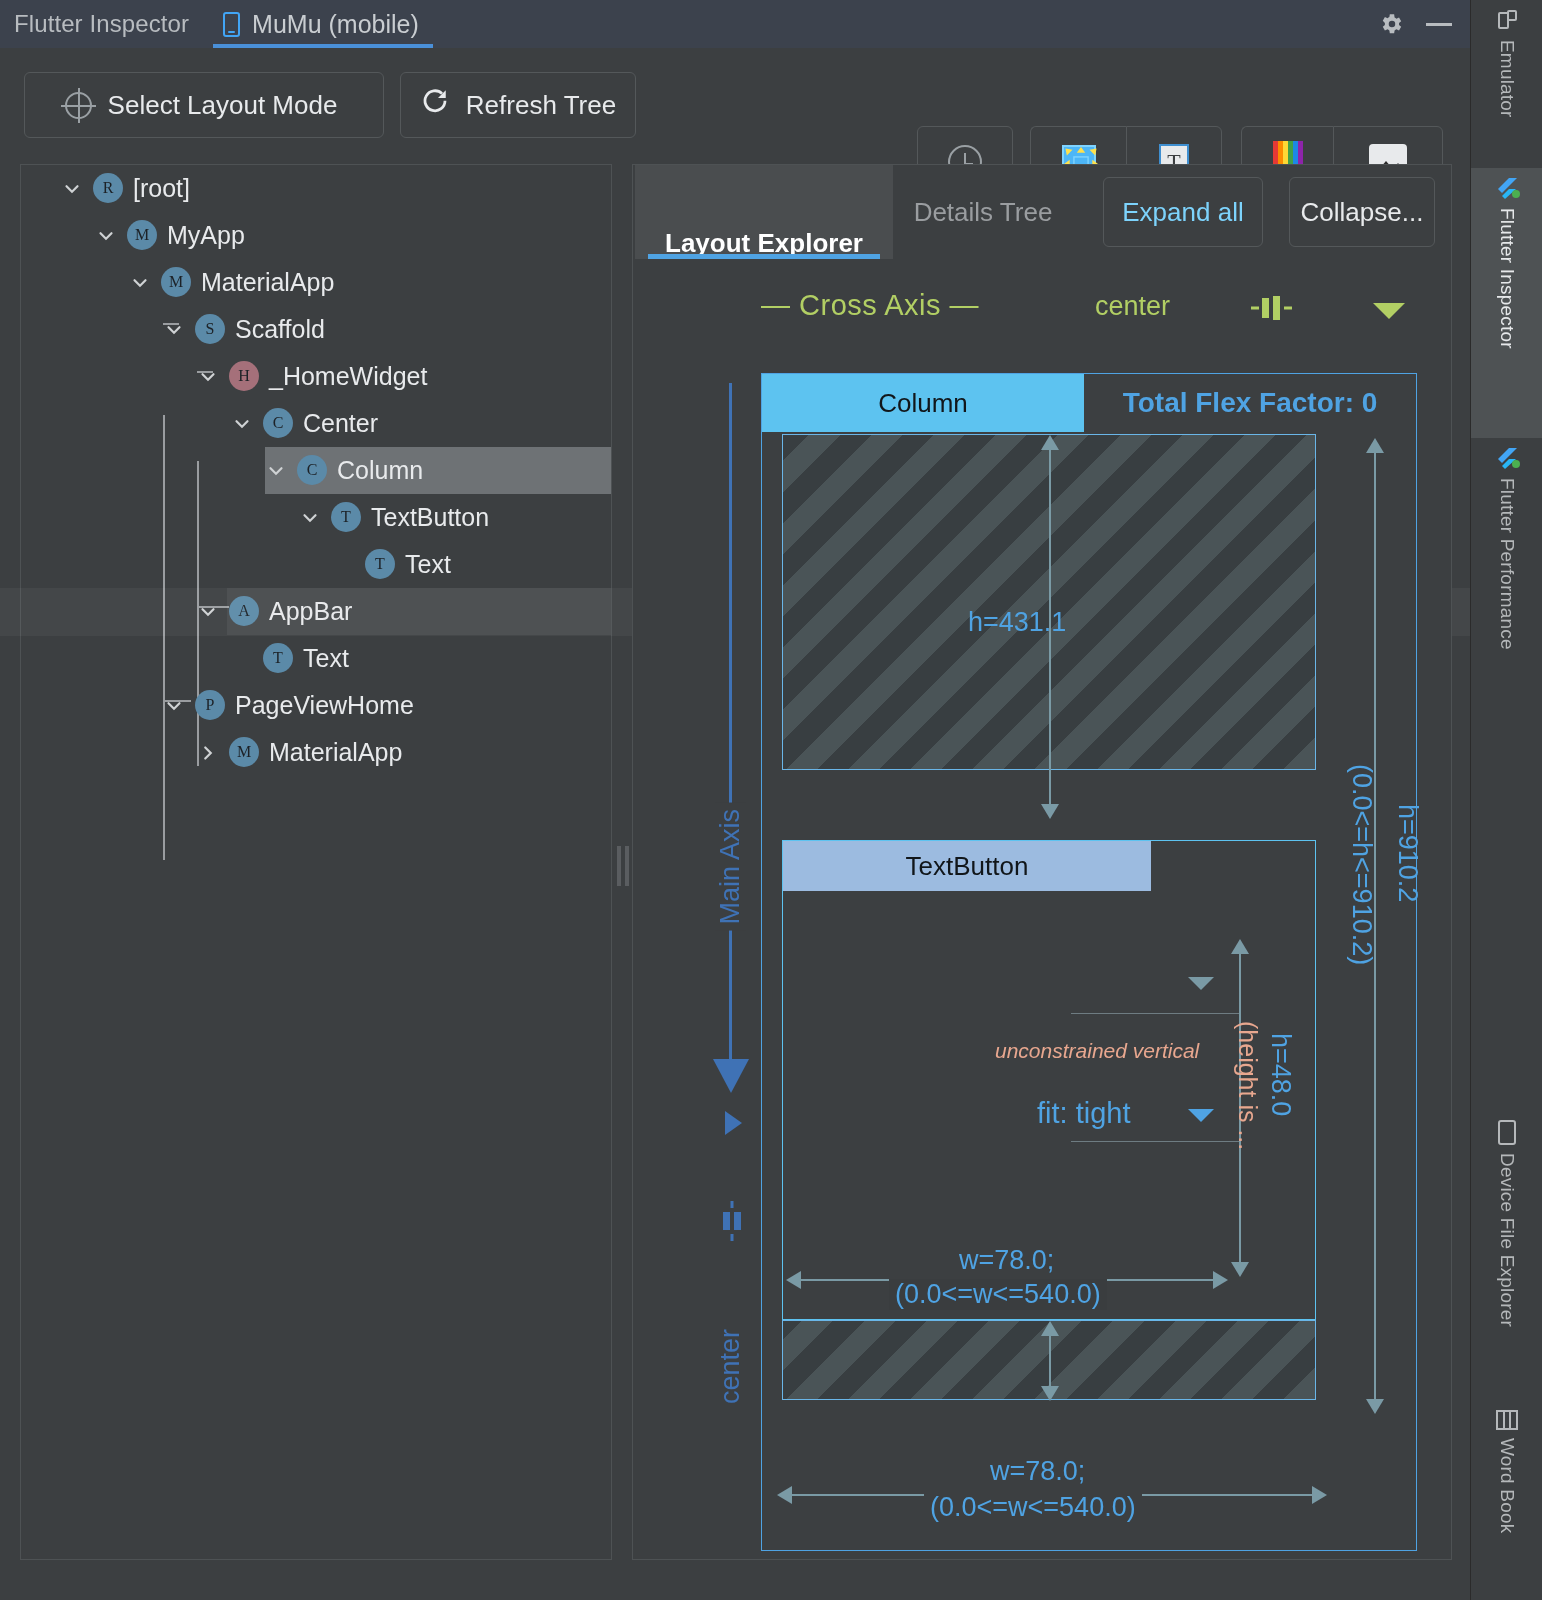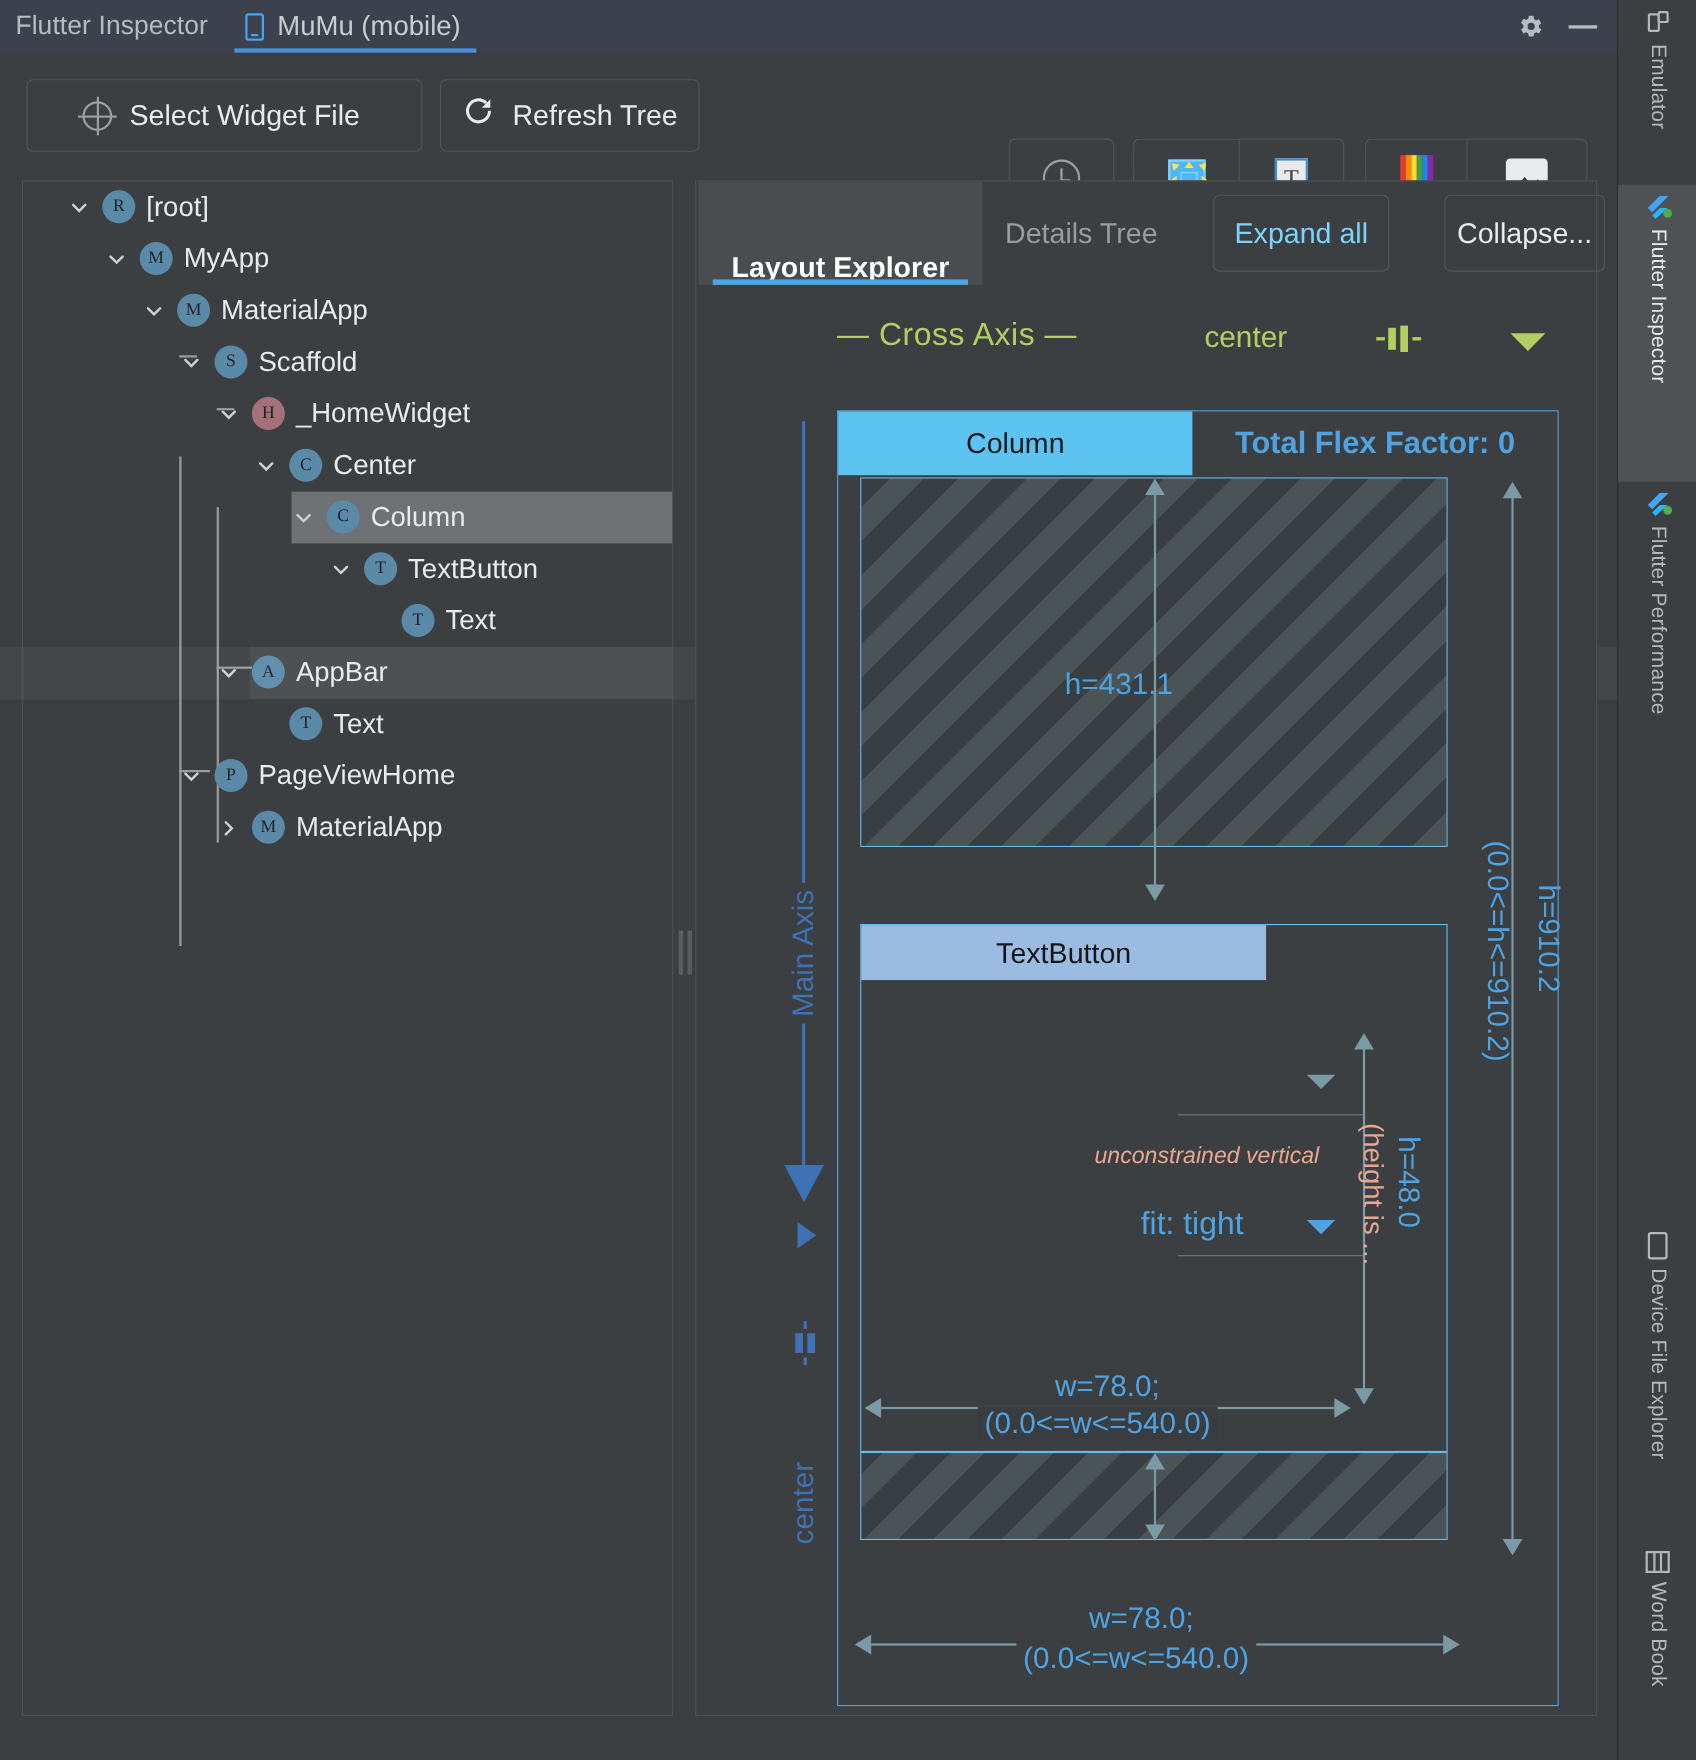--- a/index.html
+++ b/index.html
@@ -175,21 +175,21 @@
     position: absolute; top: 0; height: 94px; display: flex; align-items: center;
     justify-content: center; color: #9a9da0; font-size: 26px;
   }
   .exptab.active { background: #4a4d4f; color: #ffffff; font-weight: bold; }
   .exptab .uline { position: absolute; left: 0; bottom: 0; height: 5px; background: #4fa3e3; }
   #tab-layout { left: 2px; width: 258px; align-items: flex-end; }
   #tab-details { left: 250px; width: 200px; }
   #btn-expand { position:absolute; left: 470px; top: 12px; width: 160px; height: 70px;
      border: 1px solid #54585a; border-radius: 6px; display:flex; align-items:center;
      justify-content:center; color:#7dd3fc; font-size: 26px; }
-  #btn-collapse { position:absolute; left: 680px; top: 12px; width: 146px; height: 70px;
+  #btn-collapse { position:absolute; left: 656px; top: 12px; width: 146px; height: 70px;
      border: 1px solid #54585a; border-radius: 6px; display:flex; align-items:center;
      justify-content:center; color:#e8eaec; font-size: 26px; }
 
   
   .crossaxis { position: absolute; left: 0; top: 116px; width: 100%; height: 60px; color: #b2cf64; }
   .ca-title { position: absolute; left: 128px; top: 8px; font-size: 29px; letter-spacing: .5px; }
   .ca-value { position: absolute; left: 462px; top: 10px; font-size: 27px; }
   .ca-icon  { position: absolute; left: 618px; top: 12px; width: 42px; height: 30px; }
   .ca-caret { position: absolute; left: 740px; top: 22px;
      width:0;height:0;border-left:16px solid transparent;border-right:16px solid transparent;
@@ -280,21 +280,21 @@
           <path fill="#b8bcc0" d="M19.4 13a7.6 7.6 0 0 0 0-2l2-1.5-2-3.4-2.4 1a7.4 7.4 0 0 0-1.7-1L14.9 3h-4l-.4 2.6a7.4 7.4 0 0 0-1.7 1l-2.4-1-2 3.4L6.4 11a7.6 7.6 0 0 0 0 2l-2 1.5 2 3.4 2.4-1c.5.4 1.1.8 1.7 1l.4 2.6h4l.4-2.6c.6-.2 1.2-.6 1.7-1l2.4 1 2-3.4-2-1.5zM12.9 15a3 3 0 1 1 0-6 3 3 0 0 1 0 6z"></path>
         </svg>
       </span>
       <span class="minimize"></span>
     </div>
   </div>
 
   <div class="maintool">
     <div class="btn" id="btn-select">
       <span class="ico-target"></span>
-      <span>Select Widget File</span>
+      <span>Select Layout Mode</span>
     </div>
     <div class="btn" id="btn-refresh">
       <span>
         <svg width="30" height="30" viewBox="0 0 24 24">
           <path fill="none" stroke="#e8eaec" stroke-width="2.2" d="M20 11a8 8 0 1 1-2.4-5.7"></path>
           <path fill="#e8eaec" d="M20.6 2.6v6.2h-6.2z"></path>
         </svg>
       </span>
       <span>Refresh Tree</span>
     </div>

